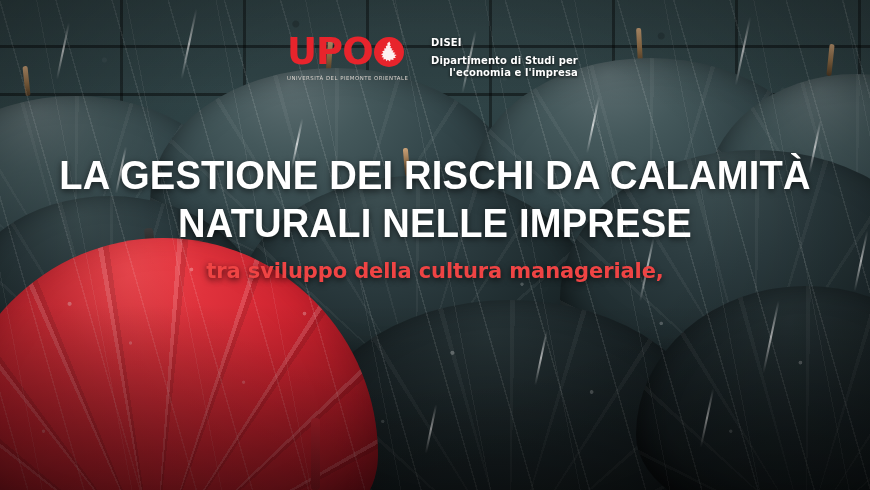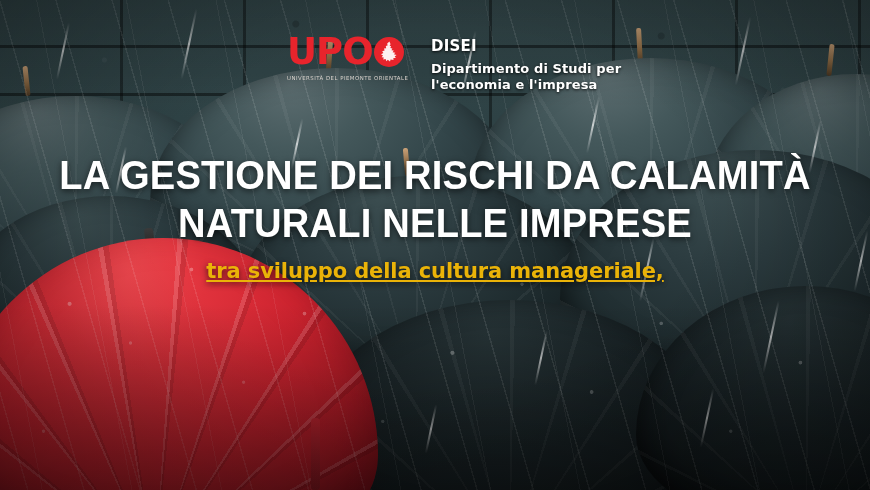--- a/index.html
+++ b/index.html
@@ -220,22 +220,22 @@
     white-space: nowrap;
   }
   .dept {
     padding-top: 4px;
     color: #ffffff;
     font-family: "DejaVu Sans", sans-serif;
     font-weight: 700;
     line-height: 1.26;
     text-shadow: 0 1px 3px rgba(0,0,0,.85);
   }
-  .dept-acronym { font-size: 15px; letter-spacing: .2px; }
-  .dept-line { font-size: 13px; letter-spacing: .1px; }
+  .dept-acronym { font-size: 10px; letter-spacing: .2px; }
+  .dept-line { font-size: 10px; letter-spacing: .1px; text-align: right; }
   .dept-lines { margin-top: 5px; }
 
   
   .headline {
     position: absolute;
     left: 0; right: 0; top: 152px;
     text-align: center;
     color: #ffffff;
     font-family: "Liberation Sans", sans-serif;
     font-weight: 700;
@@ -245,28 +245,27 @@
     transform: scaleX(.93);
     text-shadow: 0 2px 7px rgba(0,0,0,.60);
   }
   .headline div { white-space: nowrap; }
 
   
   .subtitle {
     position: absolute;
     left: 0; right: 0; top: 258px;
     text-align: center;
-    color: #eab308;
+    color: #ef4444;
     font-family: "DejaVu Sans", sans-serif;
     font-weight: 700;
     font-size: 21px;
     line-height: 1.33;
     letter-spacing: -.1px;
     text-shadow: 0 2px 6px rgba(0,0,0,.70);
-    text-decoration: underline;
   }
   .subtitle div { white-space: nowrap; }
 </style>
 </head>
 <body>
 
 <div class="poster">
 
   <div class="photo">
 

